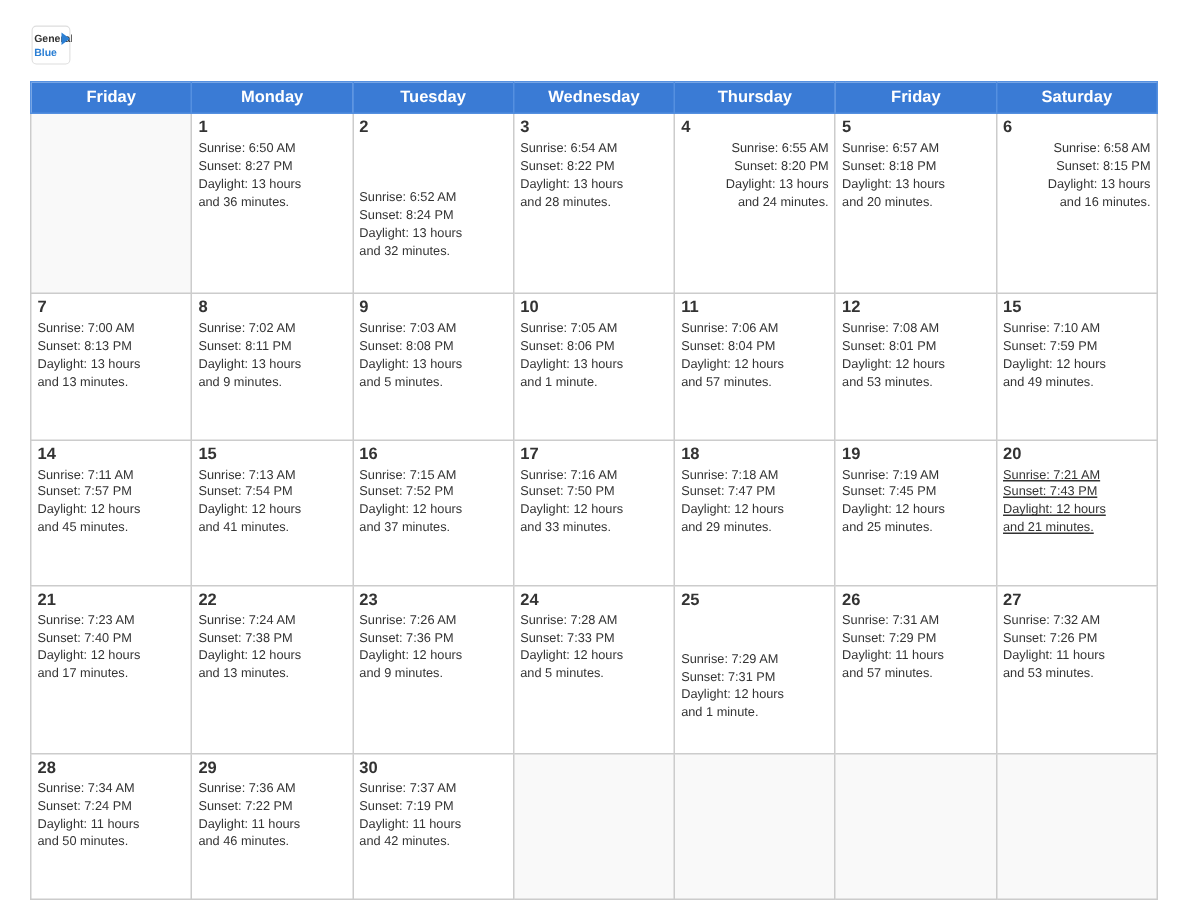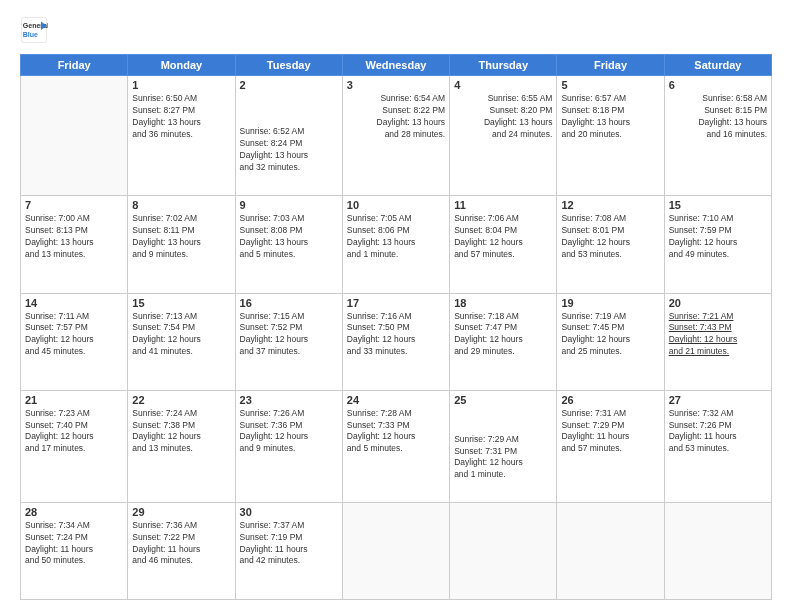--- a/index.html
+++ b/index.html
@@ -136,21 +136,21 @@
           </td>
           <td>
             <span class="day-num">2</span>
             <div class="day-info" style="white-space: pre-line; margin-top: 35px;">Sunrise: 6:52 AM
 Sunset: 8:24 PM
 Daylight: 13 hours
 and 32 minutes.</div>
           </td>
           <td>
             <span class="day-num">3</span>
-            <div class="day-info" style="white-space: pre-line; text-align: right;">Sunrise: 6:54 AM
+            <div class="day-info" style="white-space: pre-line;">Sunrise: 6:54 AM
 Sunset: 8:22 PM
 Daylight: 13 hours
 and 28 minutes.</div>
           </td>
           <td>
             <span class="day-num">4</span>
             <div class="day-info" style="white-space: pre-line; text-align: right;">Sunrise: 6:55 AM
 Sunset: 8:20 PM
 Daylight: 13 hours
 and 24 minutes.</div>

